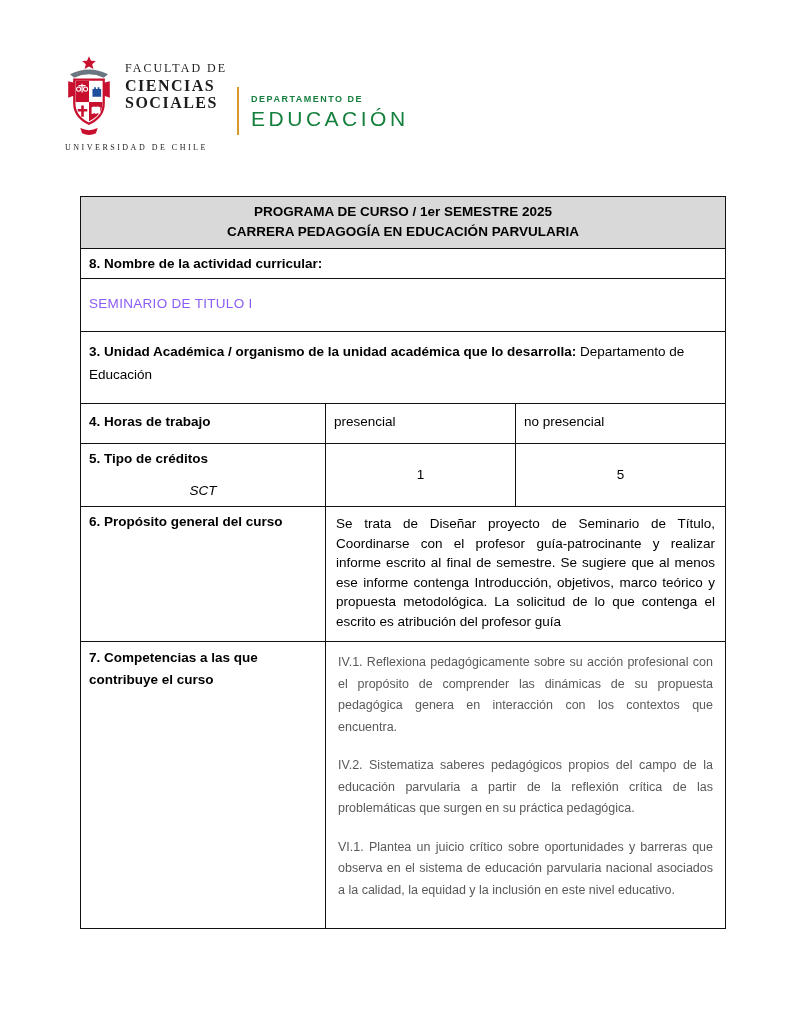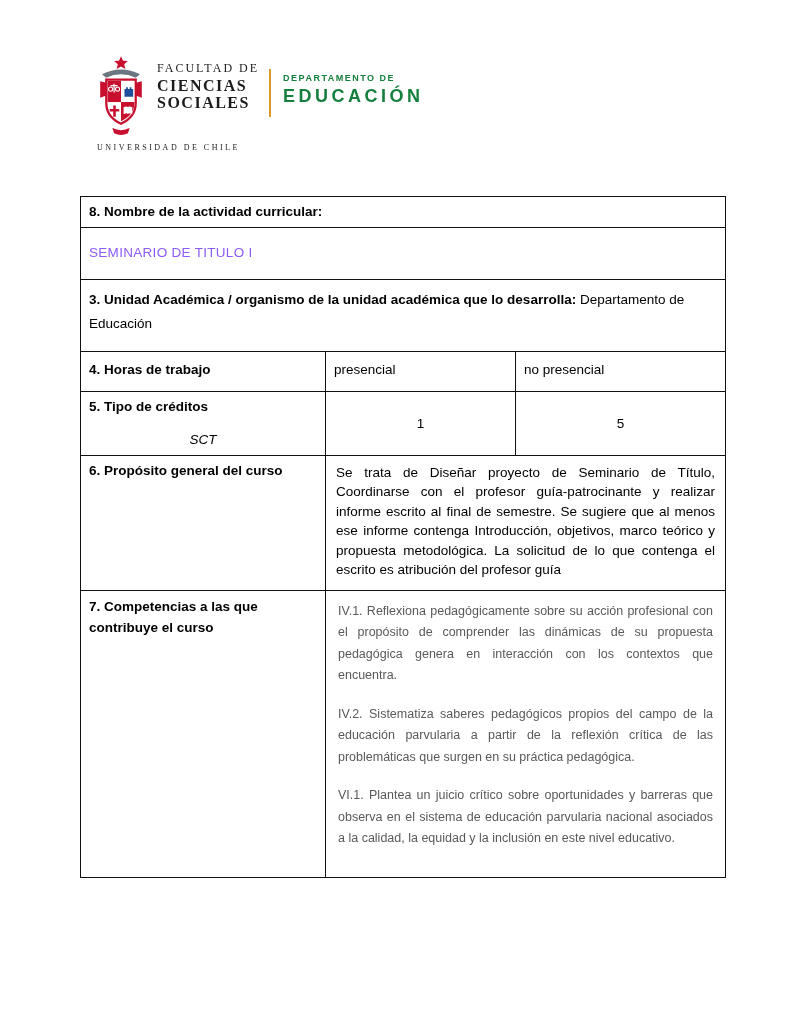--- a/index.html
+++ b/index.html
@@ -4,35 +4,35 @@
 <style>
   * { margin:0; padding:0; box-sizing:border-box; }
   html,body { background:#888; }
   body { font-family:"Liberation Sans", sans-serif; color:#000; }
   .page {
     width:800px; min-height:1035px; background:#fff; margin:0 auto;
     padding-top:55px; position:relative;
   }
 
   
-  .logo-block { display:flex; align-items:flex-start; margin-left:95px; }
+  .logo-block { display:flex; align-items:center; margin-left:63px; }
   .logo-left { display:flex; flex-direction:column; }
   .logo-row { display:flex; align-items:flex-start; }
   .crest { width:52px; height:82px; margin-right:10px; }
   .faculty-text { font-family:"Liberation Serif", serif; color:#1c1c1c; padding-top:6px; }
   .fac-small { font-size:12px; letter-spacing:2px; margin-bottom:2px; }
   .fac-big { font-size:16px; font-weight:bold; letter-spacing:1.5px; line-height:1.05; }
   .univ-line {
     font-family:"Liberation Serif", serif; font-size:8px; letter-spacing:2.5px;
     color:#1c1c1c; margin-top:6px; margin-left:2px; white-space:nowrap;
   }
   .logo-divider { width:2px; height:48px; background:#d99a2b; margin:14px 12px 0 10px; }
   .dept-text { padding-top:18px; color:#15803d; }
   .dept-line1 { font-size:9px; font-weight:bold; letter-spacing:1.5px; margin-bottom:3px; }
-  .dept-line2 { font-size:18px; font-weight:bold; letter-spacing:3.5px; }
+  .dept-line2 { font-size:21px; font-weight:normal; letter-spacing:3.5px; }
 
   
   .doc-table {
     width:645px; margin:44px 0 0 80px;
     border-collapse:collapse; table-layout:fixed;
   }
   .doc-table col.c1 { width:245px; }
   .doc-table col.c2 { width:190px; }
   .doc-table col.c3 { width:210px; }
   .doc-table td {
@@ -117,20 +117,26 @@
   </div>
 
   <table class="doc-table">
     <colgroup>
         <col class="c1">
         <col class="c2">
         <col class="c3">
       </colgroup>
 
     <tbody>
+        <tr>
+      <td colspan="3" class="header-cell">
+        <div class="hline">PROGRAMA DE CURSO / 1er SEMESTRE 2025</div>
+        <div class="hline">CARRERA PEDAGOGÍA EN EDUCACIÓN PARVULARIA</div>
+      </td>
+    </tr>
 
     <tr>
       <td colspan="3" class="bold">8. Nombre de la actividad curricular:</td>
     </tr>
 
     <tr>
       <td colspan="3" class="course-name-cell">SEMINARIO DE TITULO I</td>
     </tr>
 
 

